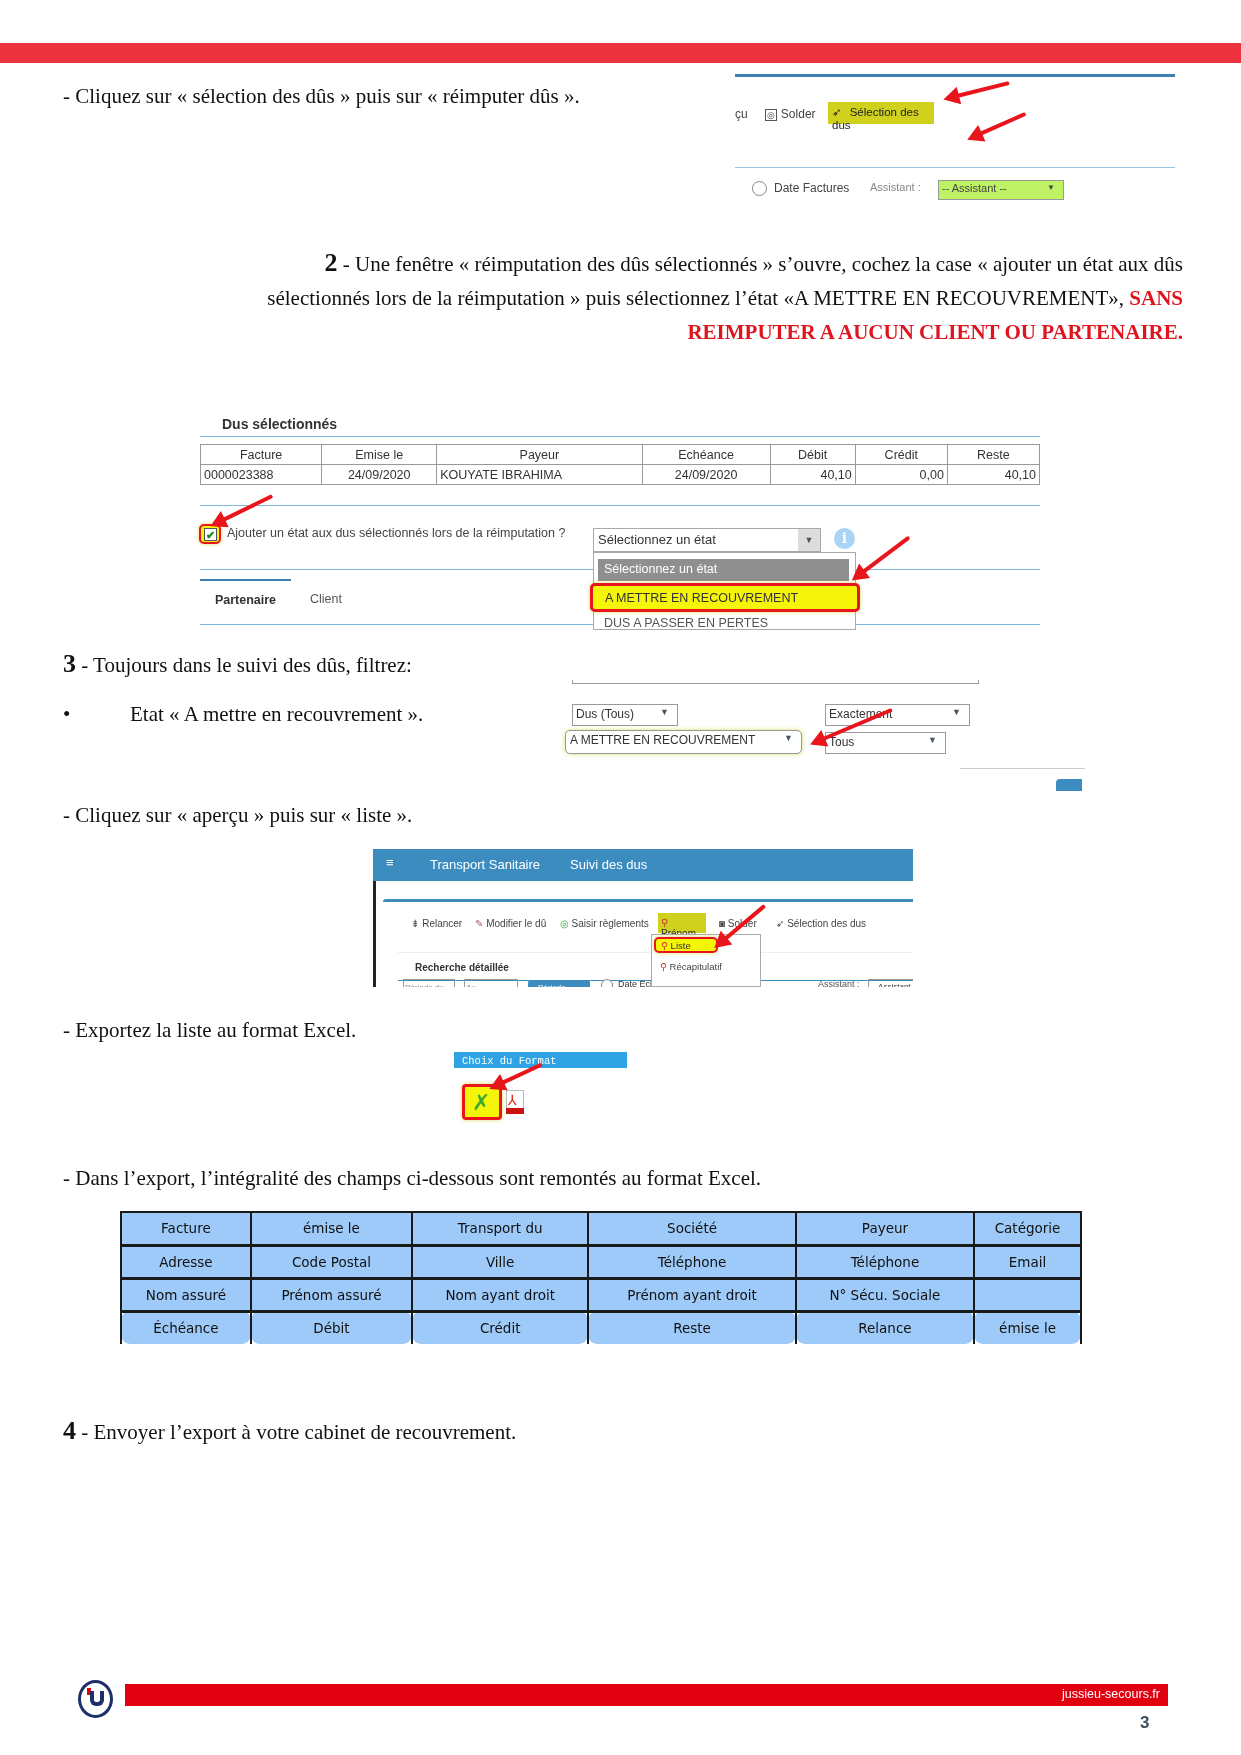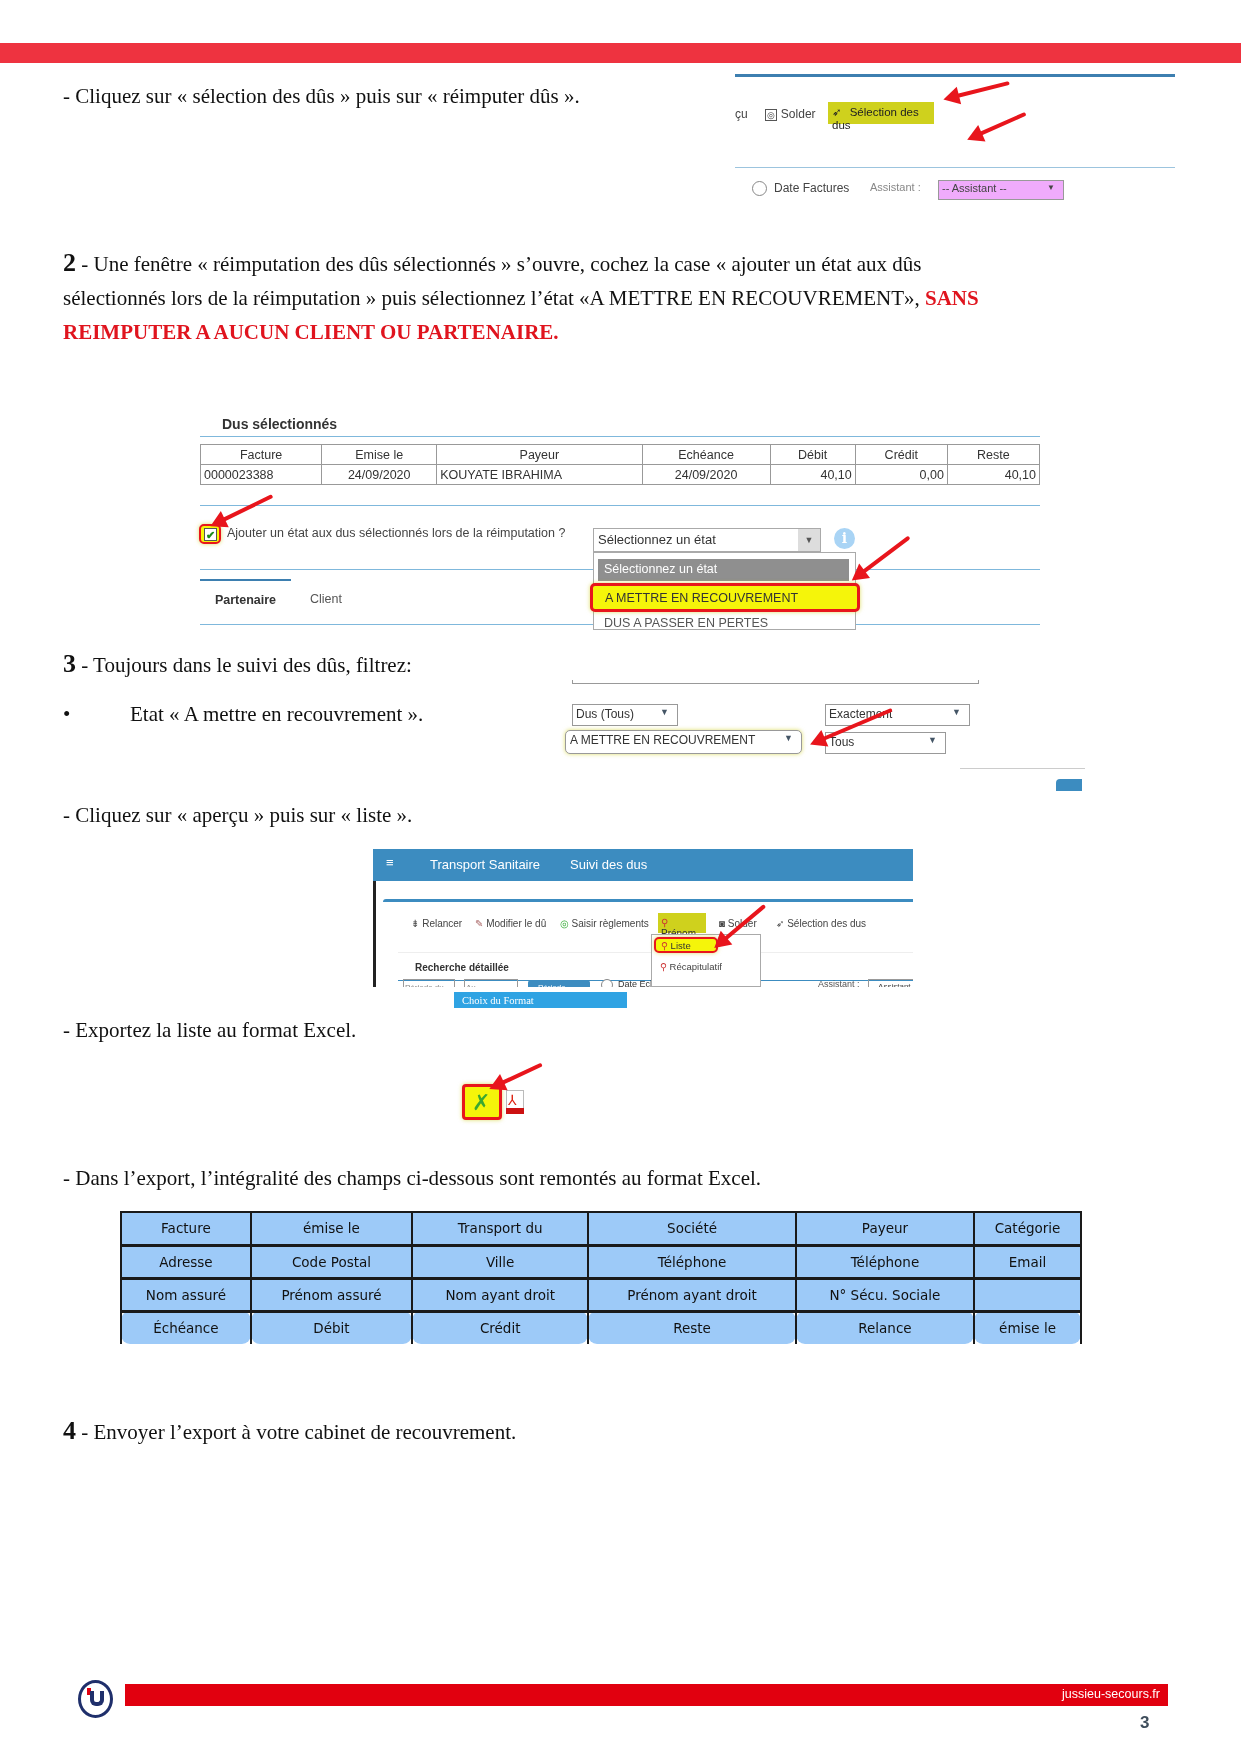--- a/index.html
+++ b/index.html
@@ -54,21 +54,21 @@
   
   .s4 { left: 373px; top: 849px; width: 540px; height: 138px; overflow: hidden; }
   .s4-head { left: 0; top: 0; width: 540px; height: 32px; background: #3c8cc0; color: #fff; font-size: 13px; }
   .s4-bar { left: 0; top: 32px; width: 3px; height: 106px; background: #222; }
   .s4 .tb { top: 69px; font-size: 10px; color: #444; }
   .s4-ap { left: 285px; top: 64px; width: 48px; height: 20px; background: #cfd11d; font-size: 10px; padding: 4px 3px; }
   .s4-menu { left: 278px; top: 85px; width: 110px; height: 53px; border: 1px solid #aaa; background: #fff; }
   .s4-liste { left: 2px; top: 2px; width: 64px; height: 16px; font-size: 9.5px; padding: 1px 5px; border-width: 2px; }
 
   
-  .s5-head { left: 454px; top: 992px; width: 173px; height: 16px; background: #2fa3e3; color: #fff; font-size: 10.5px; padding: 3px 8px; font-family: Liberation Serif, serif; }
+  .s5-head { left: 454px; top: 1052px; width: 173px; height: 16px; background: #2fa3e3; color: #fff; font-size: 10.5px; padding: 3px 8px; font-family: Liberation Mono, monospace; }
   .s5-xl { left: 462px; top: 1084px; width: 40px; height: 36px; border-radius: 4px; }
   .s5-pdf { left: 504px; top: 1090px; width: 22px; height: 26px; }
 
   
   .ft { position: absolute; left: 120px; top: 1211px; width: 962px; border-collapse: collapse; font-family: "DejaVu Sans", sans-serif; font-size: 13.5px; }
   .ft td { background: #9dcaf8; border: 2px solid #1a1a1a; text-align: center; height: 33px; color: #111; border-bottom-width: 3px; }
   .ft tr:last-child td { border-bottom: none; border-radius: 9px; }
 
   
   .logo { left: 78px; top: 1680px; width: 35px; height: 38px; border: 3px solid #1f2f6b; border-radius: 50%; background: #fff; }
@@ -88,29 +88,29 @@
   <span class="abs ui tb" style="left:30px;">
     <span style="font-size:9px;border:1px solid #555;padding:0 1px;margin-right:4px;">◎</span><span>Solder</span>
   </span>
   <div class="abs ui s1-sel">
     <span style="margin-right:8px;">➶</span><span>Sélection des dus</span>
   </div>
   <div class="abs s1-midline"></div>
   <div class="abs radio" style="left:17px;top:107px;"></div>
   <span class="abs ui" style="left:39px;top:107px;font-size:12px;color:#444;">Date Factures</span>
   <span class="abs ui" style="left:135px;top:107px;font-size:11px;color:#888;">Assistant :</span>
-  <div class="abs ui" style="left:203px;top:106px;width:126px;height:20px;border:1px solid #999;background:#f0abfc;font-size:11px;padding:1px 3px;color:#444;">
+  <div class="abs ui" style="left:203px;top:106px;width:126px;height:20px;border:1px solid #999;background:#bef264;font-size:11px;padding:1px 3px;color:#444;">
     <span>-- Assistant --</span>
     <span style="position:absolute;right:8px;top:2px;font-size:8px;">▼</span>
   </div>
   <div class="arrow" style="left:222px;top:20px;width:54px;transform:rotate(-14deg);"></div>
   <div class="arrow" style="left:245px;top:58px;width:50px;transform:rotate(-24deg);"></div>
 </div>
 
-<div class="abs txt" style="left:63px;top:246px;width:1120px;">
+<div class="abs txt" style="left:63px;top:246px;width:1120px;text-align:right;">
   <span class="num">2</span><span> - Une fenêtre « réimputation des dûs sélectionnés » s’ouvre, cochez la case « ajouter un état aux dûs</span><br>
   <span>sélectionnés lors de la réimputation » puis sélectionnez l’état «A METTRE EN RECOUVREMENT», </span><span class="red">SANS</span><br>
   <span class="red">REIMPUTER A AUCUN CLIENT OU PARTENAIRE.</span>
 </div>
 
 <div class="abs s2 ui">
   <div class="abs s2-title">Dus sélectionnés</div>
   <div class="abs s2-line" style="left:17px;top:78px;width:840px;"></div>
   <table>
     <tbody>

